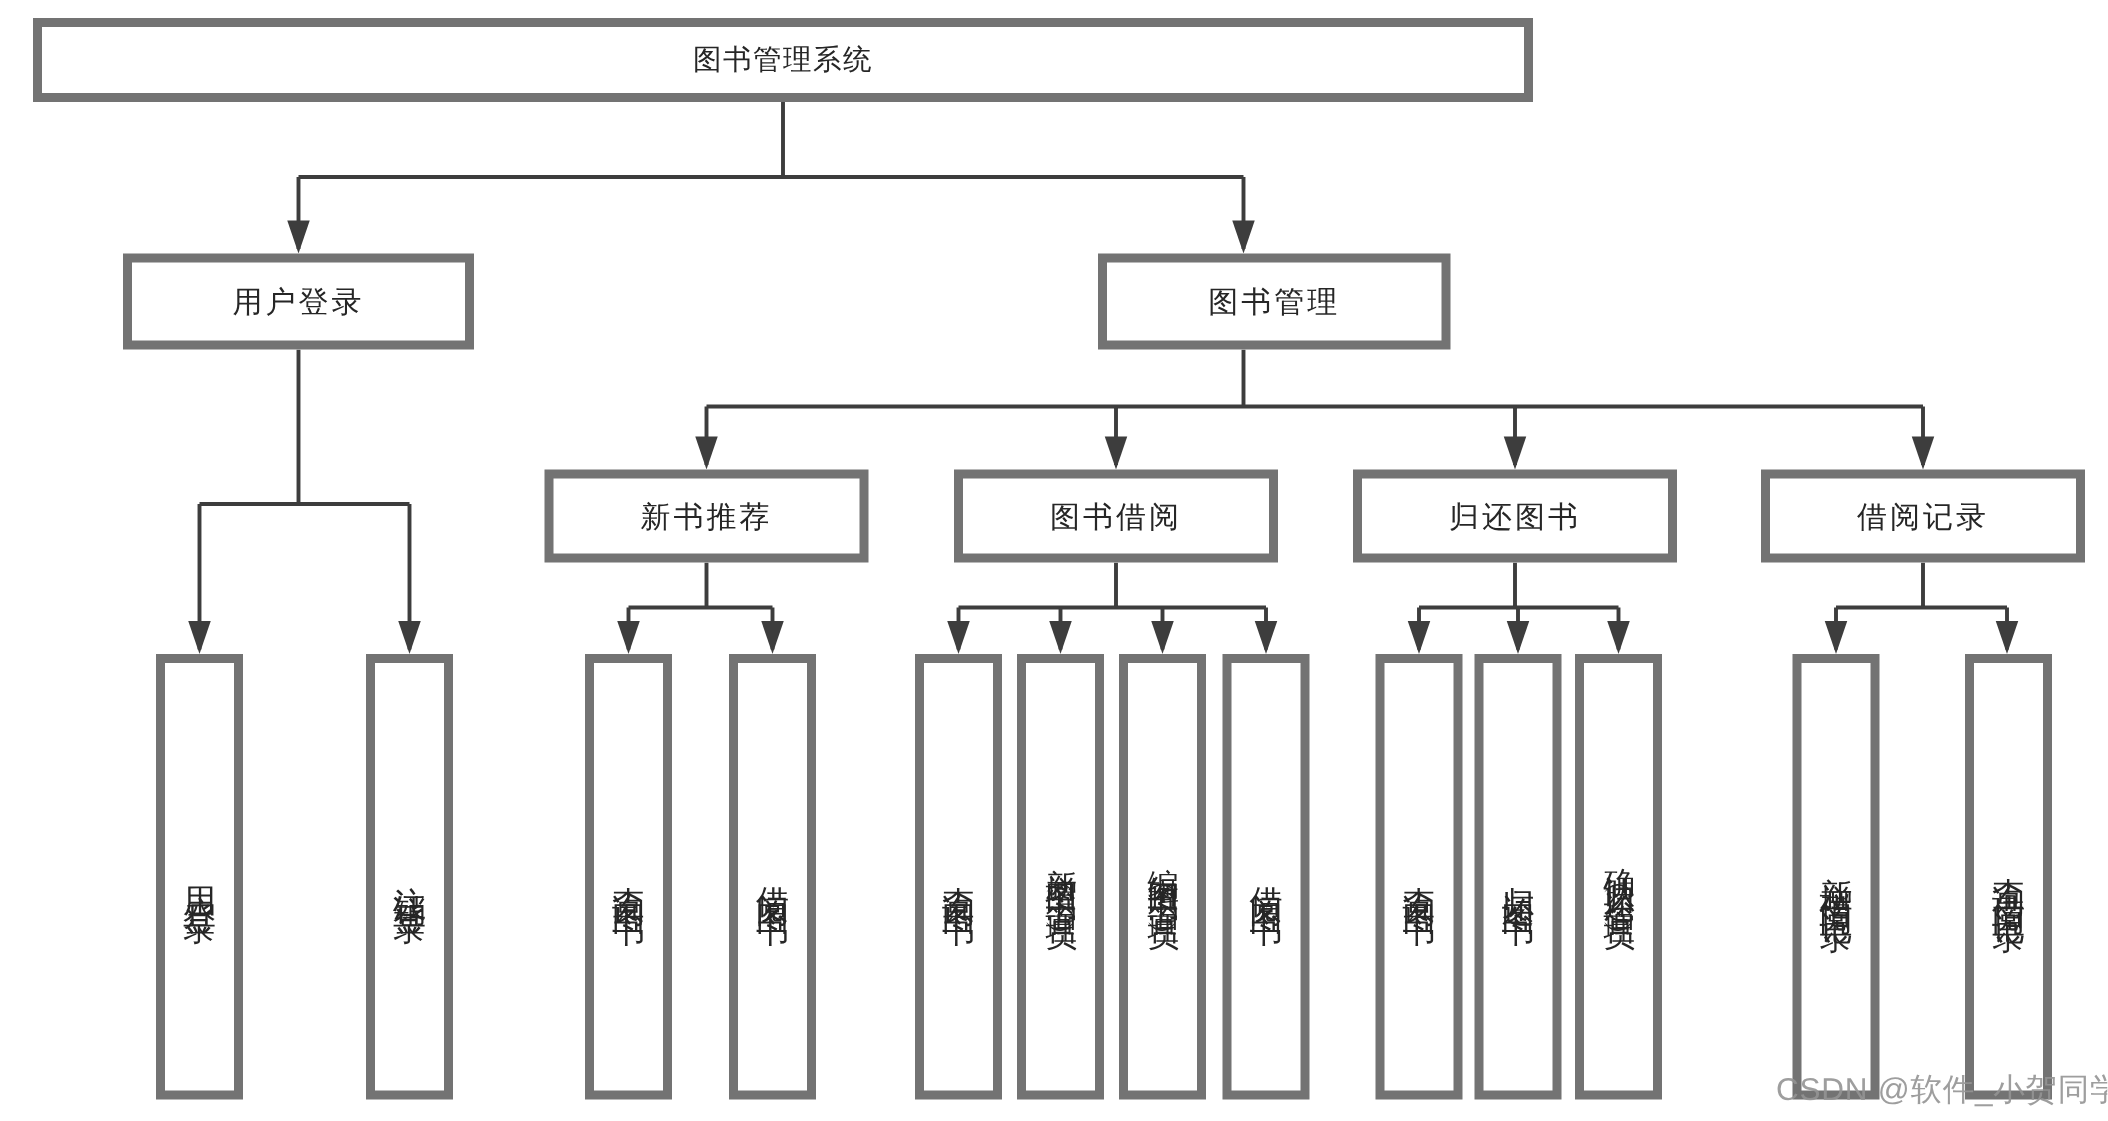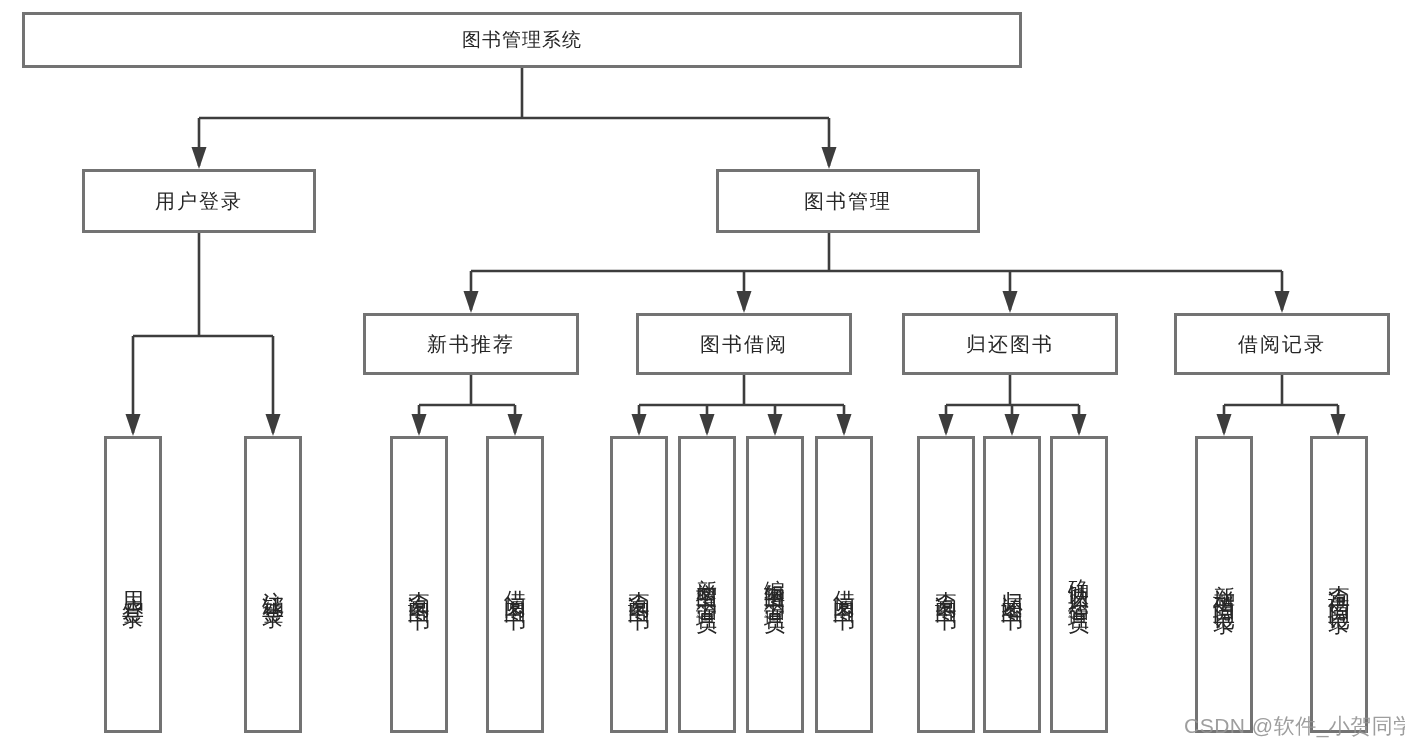--- a/index.html
+++ b/index.html
@@ -7,21 +7,21 @@
     position: relative;
     width: 1405px;
     height: 747px;
     background: #ffffff;
     font-family: "Liberation Sans", sans-serif;
     overflow: hidden;
   }
   .node {
     position: absolute;
     box-sizing: border-box;
-    border: 3px solid #737373;
+    border: 6px solid #737373;
     background: #ffffff;
     display: flex;
     align-items: center;
     justify-content: center;
     color: #262626;
     text-align: center;
   }
   .lvl1 { left: 22px;  top: 12px;  width: 1000px; height: 56px; font-size: 19px; letter-spacing: 1px; }
   .lvl2 { top: 169px; width: 234px; height: 64px; font-size: 20px; letter-spacing: 2px; }
   .lvl3 { top: 313px; width: 216px; height: 62px; font-size: 20px; letter-spacing: 2px; }
@@ -89,21 +89,21 @@
     <path class="arrow" d="M1071.5 414 L1086.5 414 L1079 436 Z"></path>
 
     <path class="line" d="M1282 375 V405 M1224 405 H1338 M1224 405 V433 M1338 405 V433"></path>
     <path class="arrow" d="M1216.5 414 L1231.5 414 L1224 436 Z"></path>
     <path class="arrow" d="M1330.5 414 L1345.5 414 L1338 436 Z"></path>
   </svg>
 
   <div class="node lvl1">图书管理系统</div>
 
   <div class="node lvl2" style="left:82px;">用户登录</div>
-  <div class="node lvl2" style="left:716px; width:264px;">图书管理</div>
+  <div class="node lvl2" style="left:732px; width:235px;">图书管理</div>
 
   <div class="node lvl3" style="left:636px;">图书借阅</div>
   <div class="node lvl3" style="left:363px;">新书推荐</div>
   <div class="node lvl3" style="left:902px;">归还图书</div>
   <div class="node lvl3" style="left:1174px;">借阅记录</div>
 
   <div class="node leaf" style="left:104px;">用户登录</div>
   <div class="node leaf" style="left:244px;">注销登录</div>
 
   <div class="node leaf" style="left:390px;">查询图书</div>

